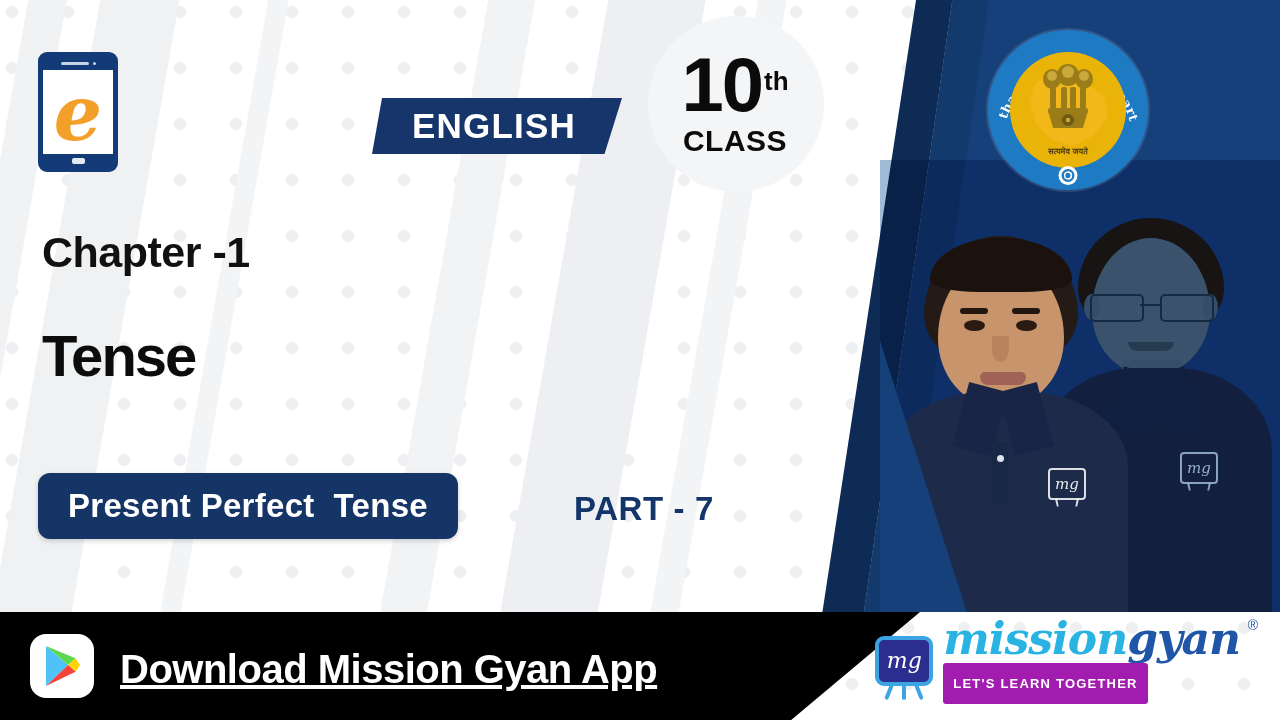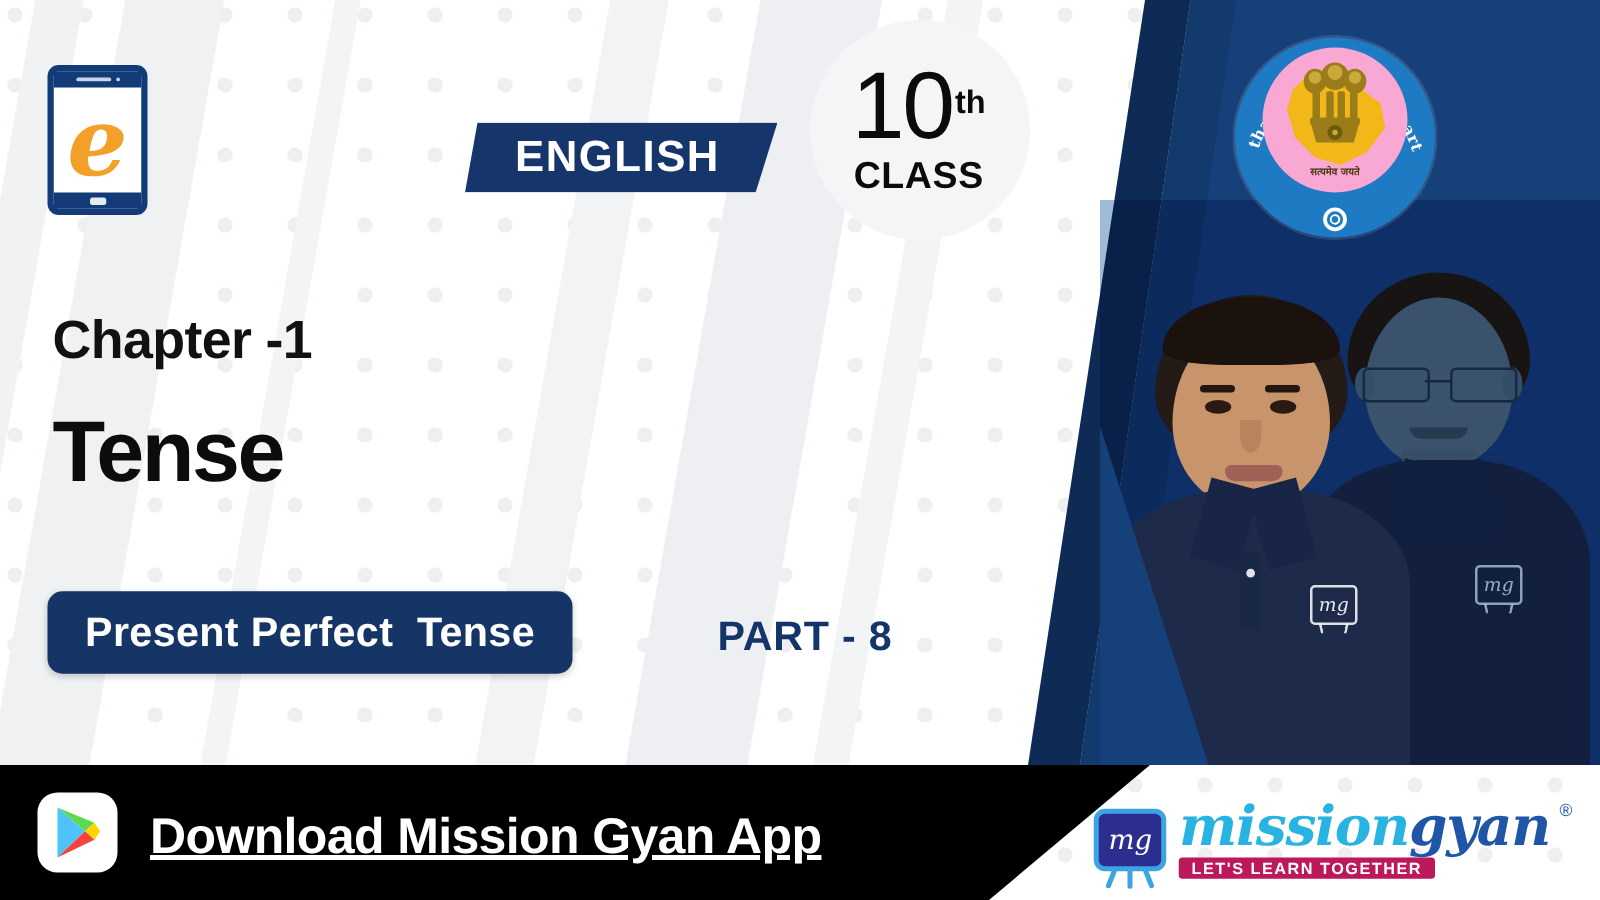--- a/index.html
+++ b/index.html
@@ -161,21 +161,21 @@
     position: absolute;
     left: 660px; top: 50px;
     width: 150px;
     text-align: center;
     color: #0b0b0b;
   }
   .class-num-row {
     display: flex; align-items: flex-start; justify-content: center;
   }
   .class-num {
-    font-weight: 400;
+    font-weight: 700;
     font-size: 76px;
     line-height: 0.92;
     letter-spacing: -2px;
     text-align: right;
   }
   .class-sup {
     font-weight: 800;
     font-size: 26px;
     line-height: 1;
     margin-top: 18px;
@@ -188,39 +188,38 @@
     margin-top: 4px;
   }
 
   
   .chapter-row {
     position: absolute;
     left: 42px; top: 228px;
     display: flex;
     align-items: center;
     gap: 11px;
-    margin-top: 20px;
   }
   .chapter-label {
     font-weight: 800;
     font-size: 43px;
     color: #111111;
     letter-spacing: -0.5px;
   }
   .chapter-topic {
     font-weight: 800;
     font-size: 43px;
     color: #f0a02a;
     letter-spacing: -0.5px;
   }
   .main-title {
     position: absolute;
     left: 42px; top: 327px;
     font-weight: 800;
-    font-size: 69px;
+    font-size: 58px;
     color: #0c0c0c;
     letter-spacing: -2px;
     line-height: 1;
     text-align: center;
   }
 
   
   .pill {
     position: absolute;
     left: 38px; top: 473px;
@@ -252,24 +251,24 @@
   .emblem {
     position: absolute;
     left: 988px; top: 30px;
     width: 160px; height: 160px;
     border-radius: 50%;
     background: #1f7ac4;
     box-shadow: 0 0 0 2px rgba(255,255,255,0.12);
   }
   .emblem-inner {
     position: absolute;
-    left: 22px; top: 8px;
+    left: 22px; top: 22px;
     width: 116px; height: 116px;
     border-radius: 50%;
-    background: #f9a8d4;
+    background: #eab308;
     overflow: hidden;
   }
   .emblem-map {
     position: absolute;
     left: 18px; top: 20px;
     width: 80px; height: 74px;
     background: #f2b718;
     clip-path: polygon(22% 4%, 52% 0%, 72% 14%, 96% 34%, 100% 60%, 82% 86%, 56% 100%, 30% 92%, 10% 70%, 2% 40%, 8% 18%);
   }
   .emblem-lion {
@@ -493,26 +492,26 @@
   .mgyan-reg {
     position: absolute;
     top: 0; right: 0;
     font-size: 14px;
     color: #1f56a8;
     font-family: "Liberation Sans", sans-serif;
     font-style: normal;
   }
   .mgyan-tag {
     margin-top: 2px;
-    background: #be185d;
+    background: #a21caf;
     color: #ffffff;
     font-size: 13px;
     font-weight: 800;
     letter-spacing: 1.2px;
-    padding: 1px 10px;
+    padding: 13px 10px;
     border-radius: 3px;
     display: inline-block;
   }
 </style>
 </head>
 <body>
 
 <div id="stage">
 
   <div class="bg-base"></div>
@@ -644,21 +643,21 @@
 
   <div class="chapter-row">
     <div class="chapter-label">Chapter -1</div>
   </div>
 
   <div class="main-title">Tense</div>
 
   <div class="pill">
     <span>Present Perfect  Tense</span>
   </div>
-  <div class="part-label">PART - 8</div>
+  <div class="part-label">PART - 7</div>
 
   <div class="bottom-white"></div>
   <div class="bottom-bar"></div>
 
   <div class="playstore">
     <svg width="40" height="44" viewBox="0 0 40 44">
       <path d="M4 2 L26 21 L4 42 Z" fill="#4fc3f7"></path>
       <path d="M4 2 L26 21 L33.5 14.2 Z" fill="#5ed94f"></path>
       <path d="M26 21 L33.5 14.2 L38 21 L33.5 27.8 Z" fill="#ffd400"></path>
       <path d="M4 42 L26 21 L33.5 27.8 Z" fill="#f4433c"></path>

